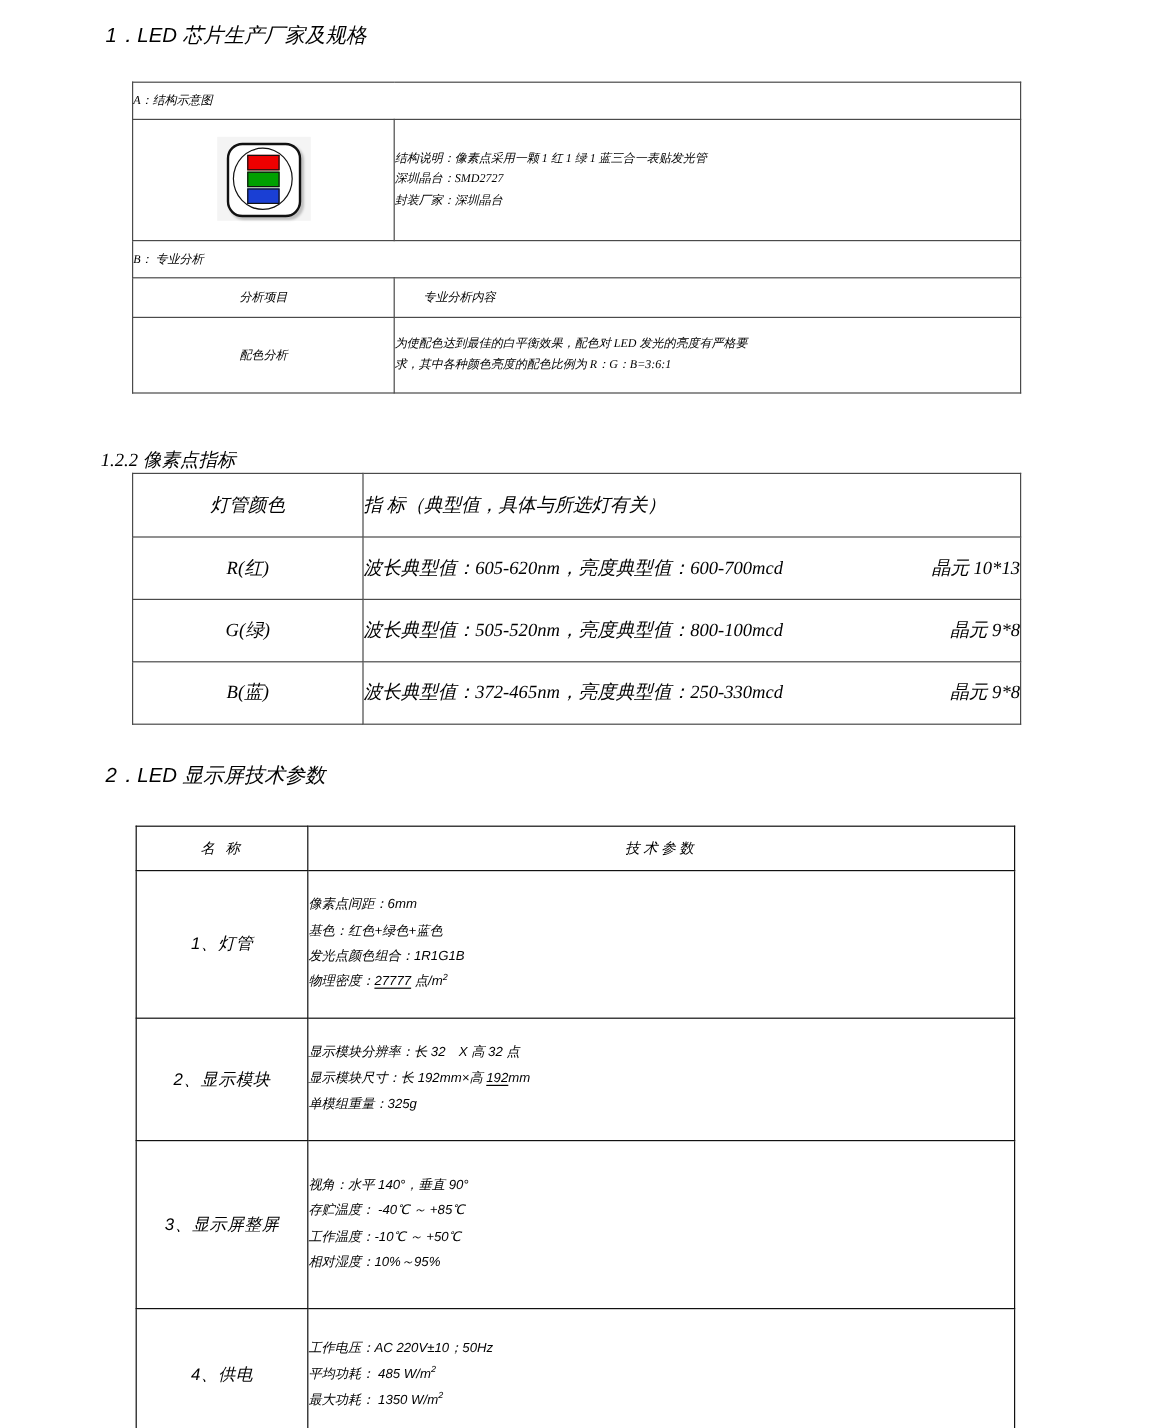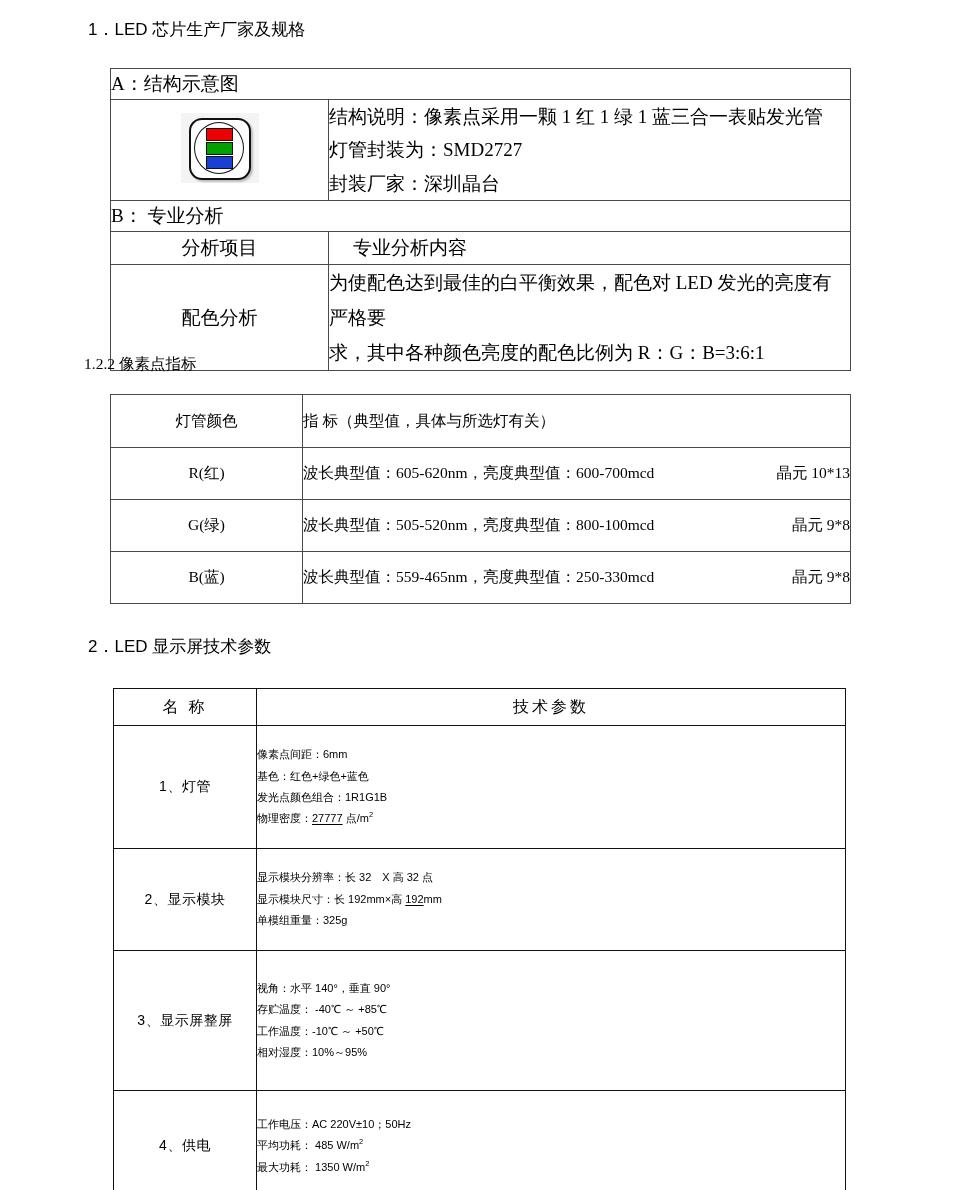--- a/index.html
+++ b/index.html
@@ -14,20 +14,21 @@
     font-family: "Liberation Serif", serif;
     color: #000000;
     -webkit-font-smoothing: antialiased;
   }
 
   .page {
     position: relative;
     width: 960px;
     height: 1190px;
     box-sizing: border-box;
+    font-style: italic;
   }
   .sec-heading {
     position: absolute;
     font-family: "Liberation Sans", sans-serif;
     font-size: 17px;
     color: #000;
     white-space: nowrap;
   }
   .sub-heading {
     position: absolute;
@@ -45,21 +46,21 @@
     background: #fff;
   }
   table.doc td {
     border: 1px solid #4a4a4a;
     vertical-align: middle;
     padding: 0;
   }
 
   
   #tbl-structure { left: 110px; top: 68px; width: 740px; }
-  #tbl-structure td { font-size: 19px; }
+  #tbl-structure td { font-size: 10px; }
   .cell-pad-l { padding: 6px 0 6px 10px; }
   .t1-sect-label { height: 30px; font-size: 15.5px; }
   .t1-img-cell { height: 100px; text-align: center; }
   .t1-desc-cell { padding: 8px 0 8px 12px; line-height: 1.75; }
   .t1-center { text-align: center; }
   .t1-two-line { padding: 6px 12px 6px 12px; line-height: 1.85; }
 
   
   .led-chip {
     position: relative;
@@ -106,21 +107,21 @@
   .t2-inline { display: flex; align-items: center; justify-content: space-between; }
   .t2-main { flex: 0 0 auto; }
   .t2-tail { margin-left: auto; padding-left: 18px; white-space: nowrap; }
 
   
   #tbl-specs { left: 113px; top: 688px; width: 732px; }
   #tbl-specs td { border: 1.5px solid #111; }
   .t3-head {
     height: 36px;
     text-align: center;
-    font-size: 16px;
+    font-size: 12px;
     letter-spacing: 3px;
   }
   .t3-name {
     text-align: center;
     font-family: "Liberation Sans", sans-serif;
     font-size: 14px;
     letter-spacing: 0.5px;
   }
   .t3-params {
     padding: 8px 0 8px 10px;
@@ -152,42 +153,42 @@
           <span class="led-chip">
             <span class="pkg"></span>
             <span class="lens"></span>
             <span class="bar r"></span>
             <span class="bar g"></span>
             <span class="bar b"></span>
           </span>
         </td>
         <td class="t1-desc-cell">
           <div>结构说明：像素点采用一颗 1 红 1 绿 1 蓝三合一表贴发光管</div>
-          <div>灯管封装为：SMD2727</div>
+          <div>深圳晶台：SMD2727</div>
           <div>封装厂家：深圳晶台</div>
         </td>
       </tr>
       <tr>
         <td class="t1-sect-label cell-pad-l" colspan="2">B： 专业分析</td>
       </tr>
       <tr>
         <td class="t1-center" style="height:32px">分析项目</td>
         <td style="padding-left:24px; height:32px">专业分析内容</td>
       </tr>
       <tr>
         <td class="t1-center" style="height:62px">配色分析</td>
         <td class="t1-two-line" style="height:62px">
           <div>为使配色达到最佳的白平衡效果，配色对 LED 发光的亮度有严格要</div>
           <div>求，其中各种颜色亮度的配色比例为 R：G：B=3:6:1</div>
         </td>
       </tr>
     </tbody>
   </table>
 
-  <div class="sub-heading" style="left:84px; top:354px;">1.2.2  像素点指标</div>
+  <div class="sub-heading" style="left:84px; top:373px;">1.2.2  像素点指标</div>
 
   <table class="doc" id="tbl-pixel">
     <colgroup>
         <col style="width:192px">
         <col style="width:548px">
       </colgroup>
     <tbody>
       <tr>
         <td class="t2-h-left">灯管颜色</td>
         <td class="t2-h-right">指 标（典型值，具体与所选灯有关）</td>
@@ -207,21 +208,21 @@
           <div class="t2-inline">
             <span class="t2-main">波长典型值：505-520nm，亮度典型值：800-100mcd</span>
             <span class="t2-tail">晶元 9*8</span>
           </div>
         </td>
       </tr>
       <tr>
         <td class="t2-row-left">B(蓝)</td>
         <td class="t2-row-right">
           <div class="t2-inline">
-            <span class="t2-main">波长典型值：559-465nm，亮度典型值：250-330mcd</span>
+            <span class="t2-main">波长典型值：372-465nm，亮度典型值：250-330mcd</span>
             <span class="t2-tail">晶元 9*8</span>
           </div>
         </td>
       </tr>
     </tbody>
   </table>
 
   <div class="sec-heading" style="left:88px; top:635px;">2．LED 显示屏技术参数</div>
 
   <table class="doc" id="tbl-specs">

